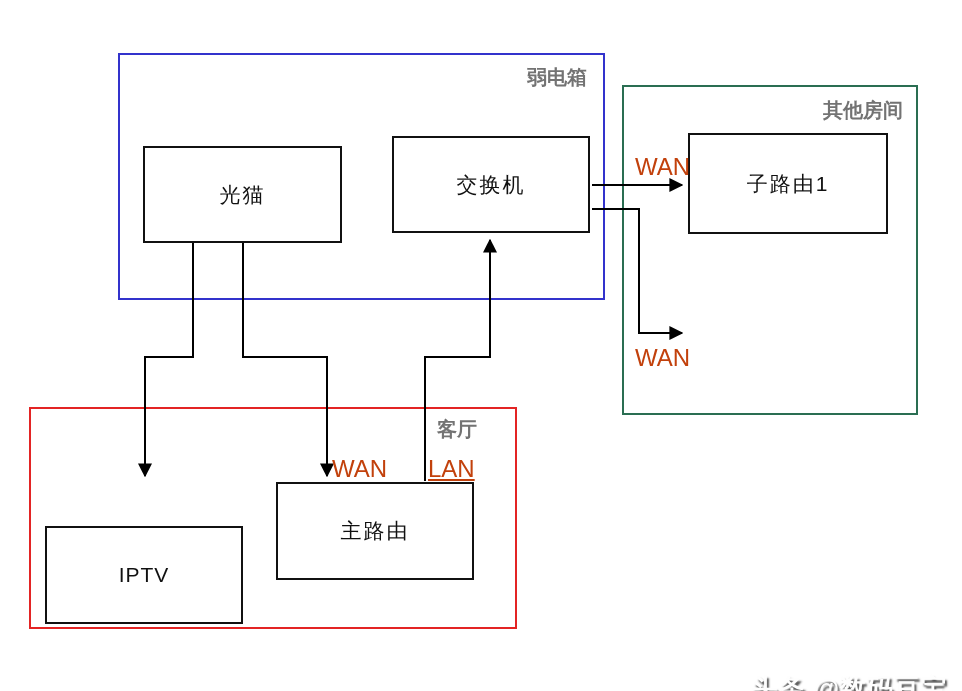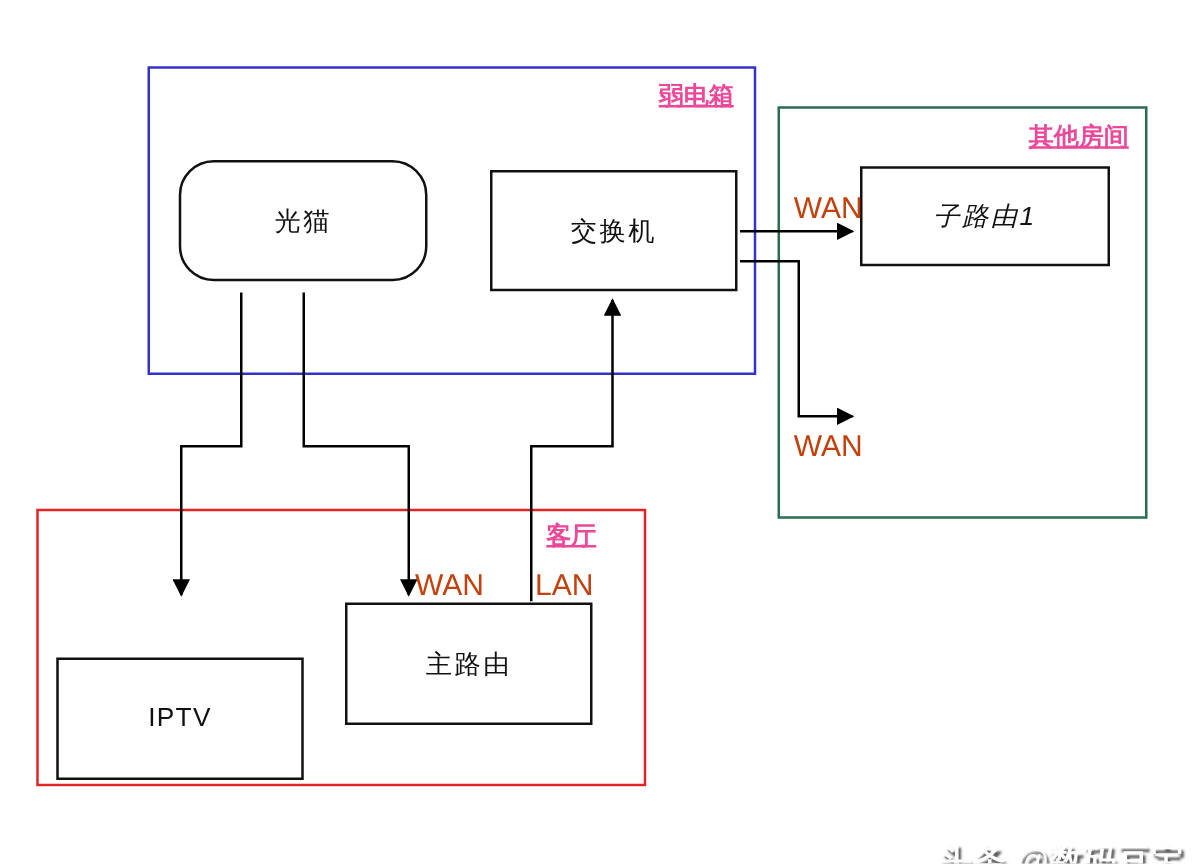--- a/index.html
+++ b/index.html
@@ -24,24 +24,23 @@
   .group {
     position: absolute;
     box-sizing: border-box;
     border: 2px solid #000;
     background: transparent;
   }
   .group-label {
     position: absolute;
     font-size: 20px;
     font-weight: bold;
-    color: #ec4899;
+    color: #737373;
     white-space: nowrap;
     line-height: 1;
-    text-decoration: underline;
   }
   .node {
     position: absolute;
     box-sizing: border-box;
     border: 2px solid #111111;
     background: #ffffff;
     display: flex;
     align-items: center;
     justify-content: center;
     font-size: 21px;
@@ -88,34 +87,34 @@
     </defs>
     <g fill="none" stroke="#000000" stroke-width="2" style="stroke: rgb(0, 0, 0);">
       <polyline points="193,234 193,357 145,357 145,476" marker-end="url(#arrow)"></polyline>
       <polyline points="243,234 243,357 327,357 327,476" marker-end="url(#arrow)"></polyline>
       <polyline points="425,481 425,357 490,357 490,240" marker-end="url(#arrow)"></polyline>
       <polyline points="592,185 682,185" marker-end="url(#arrow)"></polyline>
       <polyline points="592,209 639,209 639,333 682,333" marker-end="url(#arrow)"></polyline>
     </g>
   </svg>
 
-  <div class="node" style="left:143px; top:128px; width:199px; height:97px;border-radius:28px;">光猫</div>
+  <div class="node" style="left:143px; top:146px; width:199px; height:97px;">光猫</div>
 
   <div class="node" style="left:392px; top:136px; width:198px; height:97px;">交换机</div>
 
-  <div class="node" style="left:688px; top:133px; width:200px; height:80px;font-style:italic;">子路由1</div>
+  <div class="node" style="left:688px; top:133px; width:200px; height:101px;">子路由1</div>
 
 
   <div class="node" style="left:45px; top:482px; width:198px; height:98px; letter-spacing:1px;margin-top:44px;">IPTV</div>
 
   <div class="node" style="left:276px; top:482px; width:198px; height:98px;">主路由</div>
 
   <div class="edge-label" style="left:635px; top:155px;">WAN</div>
 
   <div class="edge-label" style="left:635px; top:346px;">WAN</div>
 
   <div class="edge-label" style="left:332px; top:457px;">WAN</div>
 
-  <div class="edge-label" style="left:428px; top:457px;">LAN</div>
+  <div class="edge-label" style="left:428px; top:457px;text-decoration:underline;">LAN</div>
 
   <div class="watermark" style="right:14px; top:643px;">头条 @数码豆宝</div>
 
 </div>
 
 </body></html>

